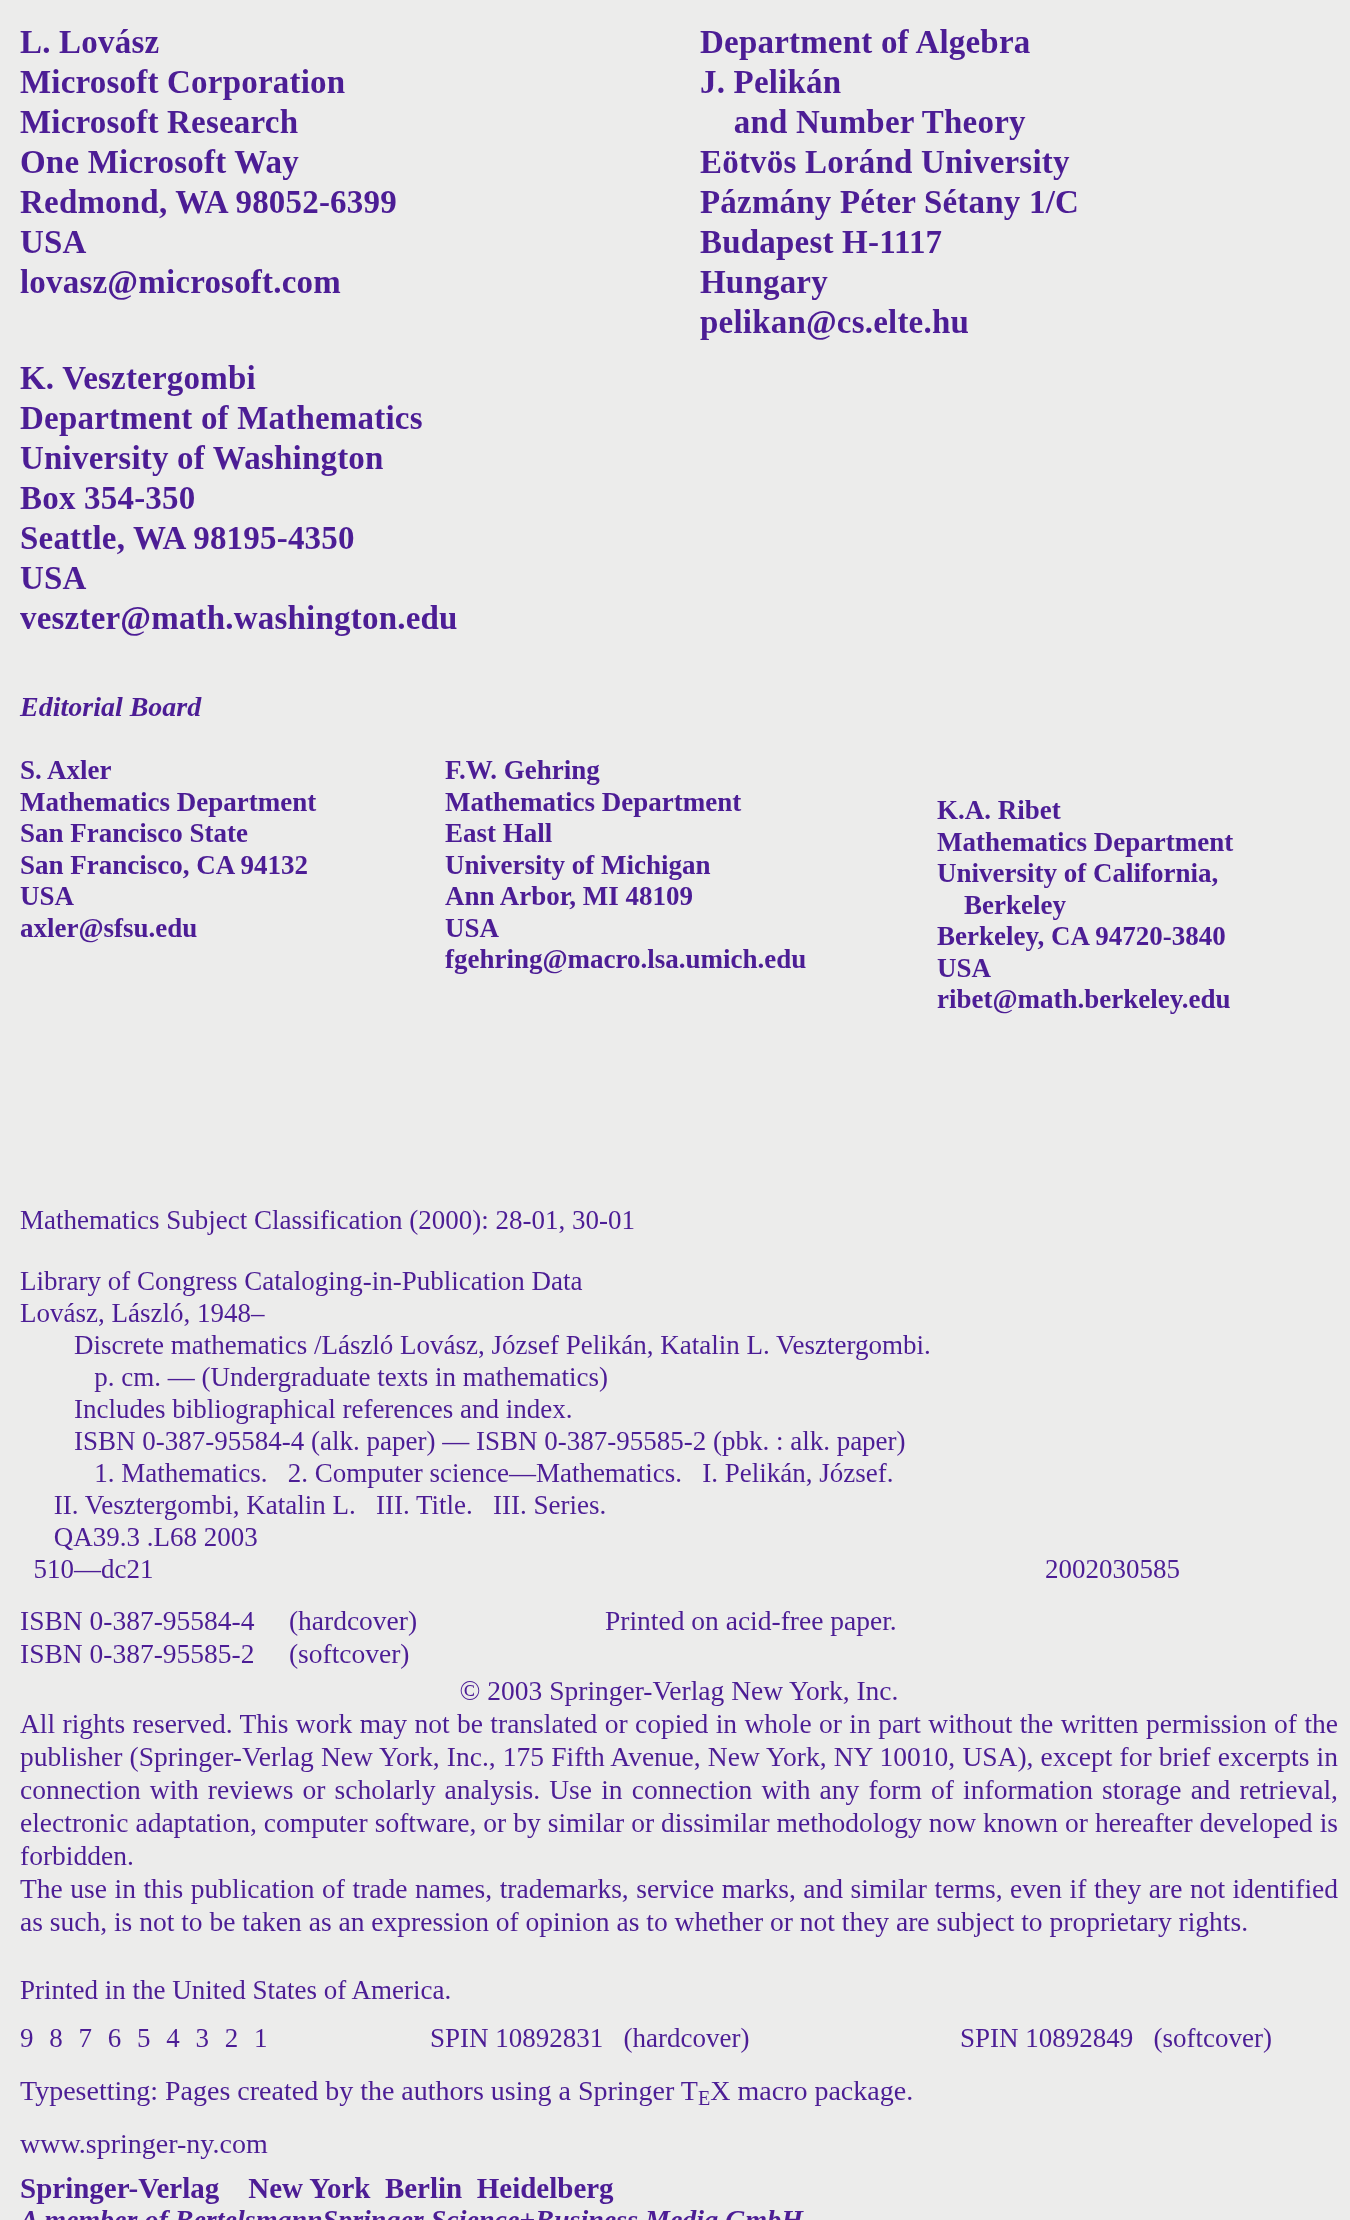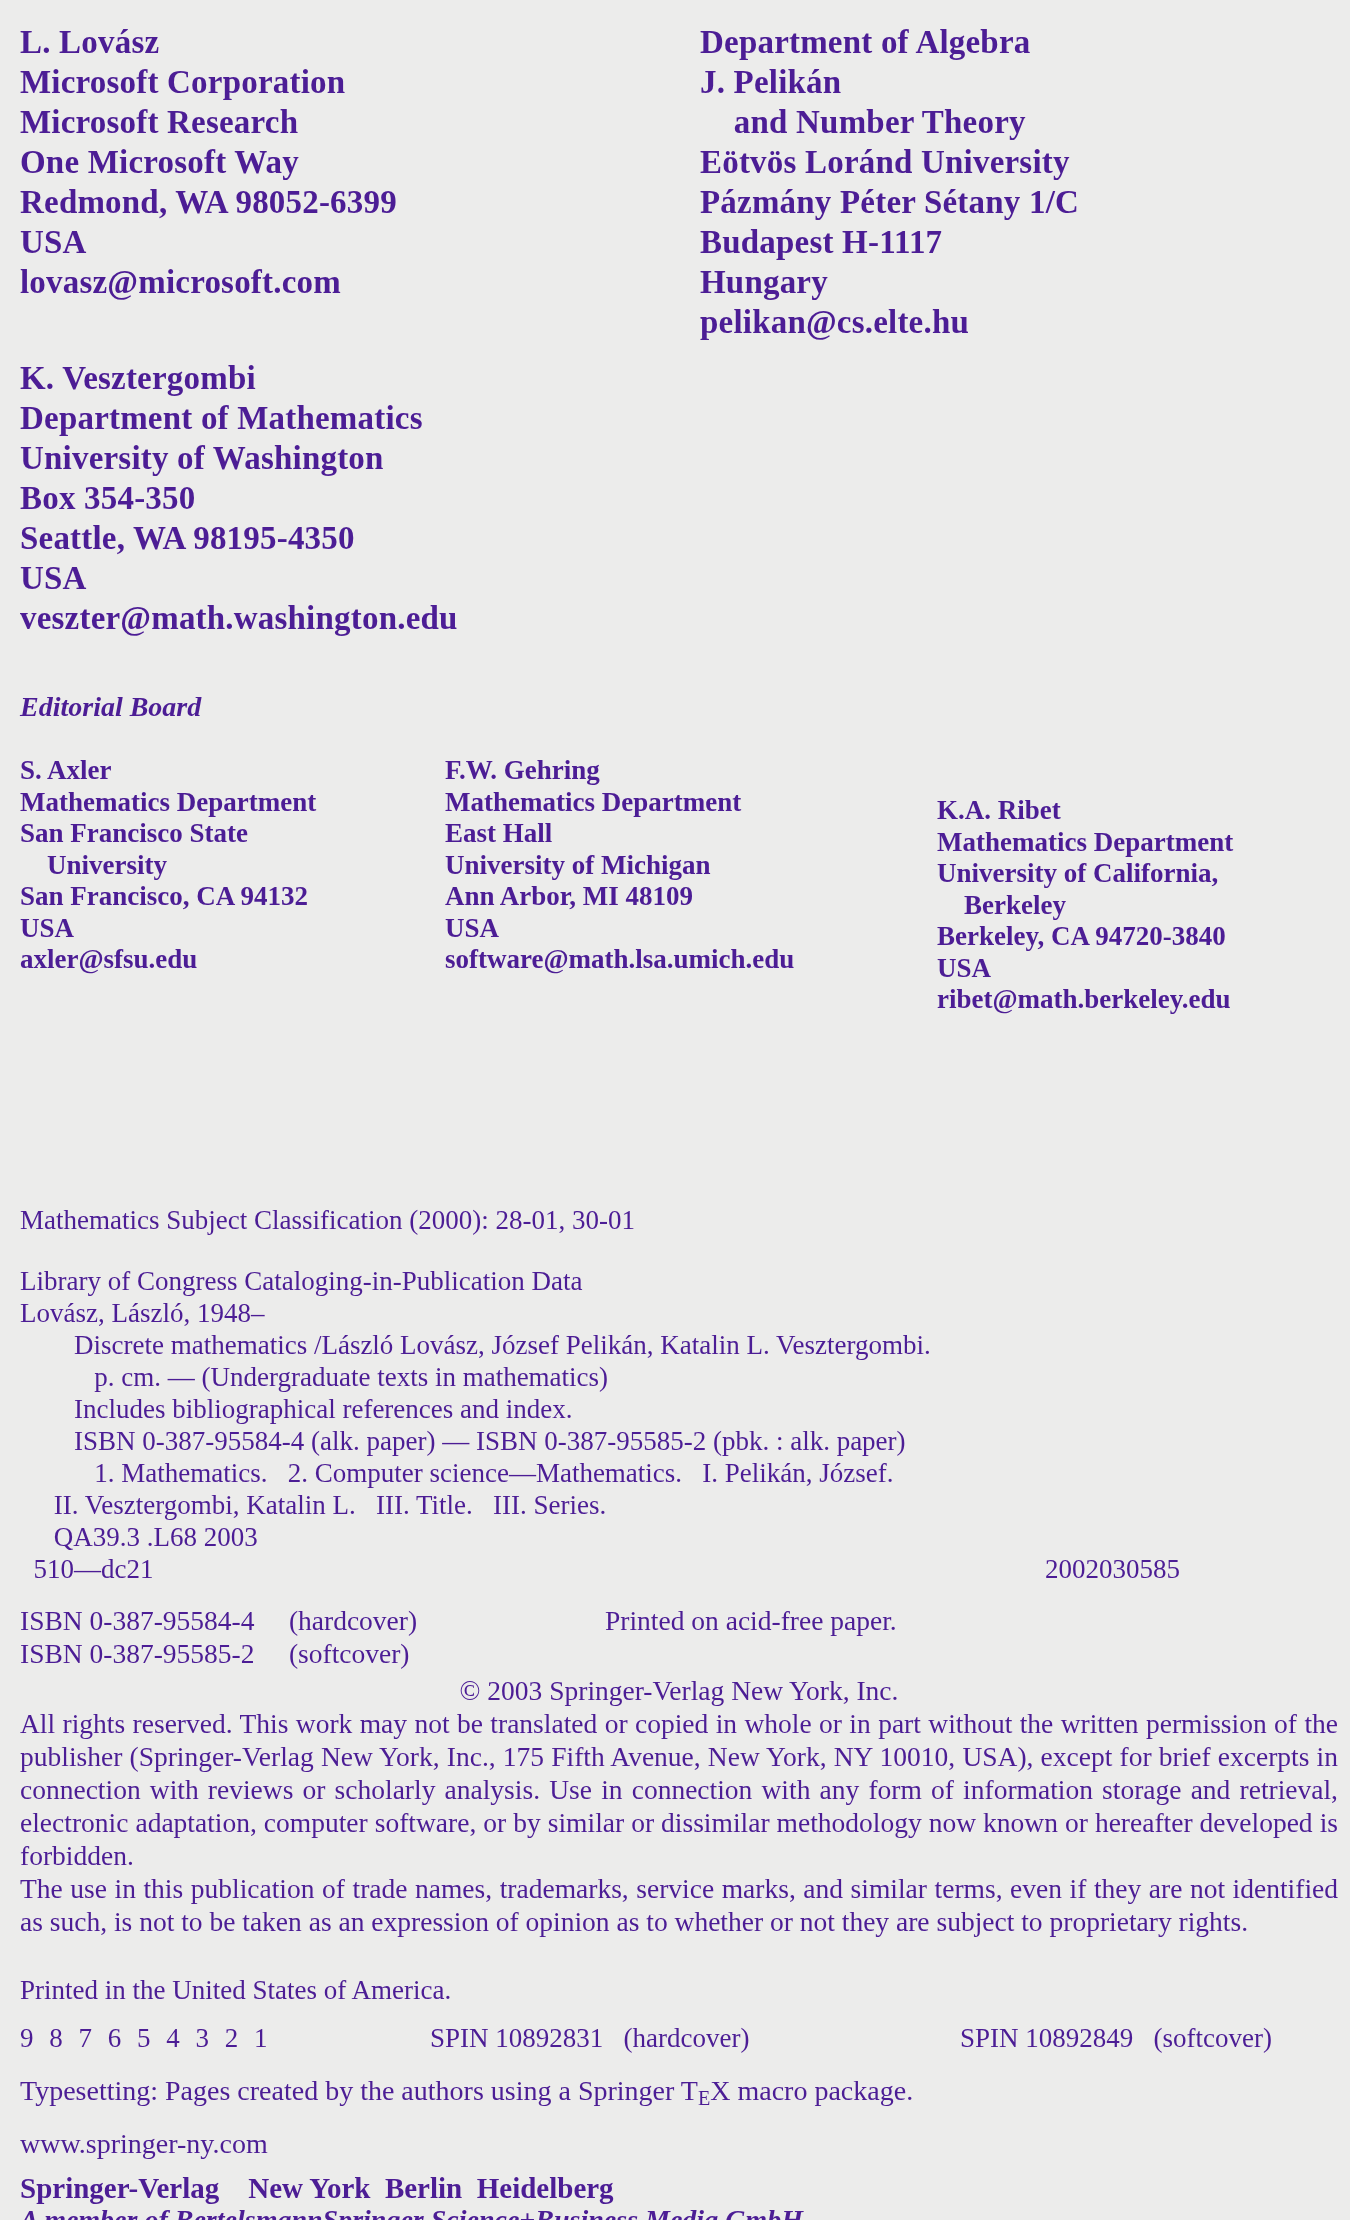--- a/index.html
+++ b/index.html
@@ -92,33 +92,32 @@
         </div>
     </div>
   </div>
 
   <div class="board-heading">Editorial Board</div>
   <div class="board-row">
     <div class="board-col c1">
         <div class="line">S. Axler</div>
         <div class="line">Mathematics Department</div>
         <div class="line">San Francisco State</div>
-        <div class="line">    University</div>
         <div class="line">San Francisco, CA 94132</div>
         <div class="line">USA</div>
         <div class="line">axler@sfsu.edu</div>
       </div>
     <div class="board-col c2">
         <div class="line">F.W. Gehring</div>
         <div class="line">Mathematics Department</div>
         <div class="line">East Hall</div>
         <div class="line">University of Michigan</div>
         <div class="line">Ann Arbor, MI 48109</div>
         <div class="line">USA</div>
-        <div class="line">software@math.lsa.umich.edu</div>
+        <div class="line">fgehring@macro.lsa.umich.edu</div>
       </div>
     <div class="board-col c3">
         <div class="line">K.A. Ribet</div>
         <div class="line">Mathematics Department</div>
         <div class="line">University of California,</div>
         <div class="line">    Berkeley</div>
         <div class="line">Berkeley, CA 94720-3840</div>
         <div class="line">USA</div>
         <div class="line">ribet@math.berkeley.edu</div>
       </div>

